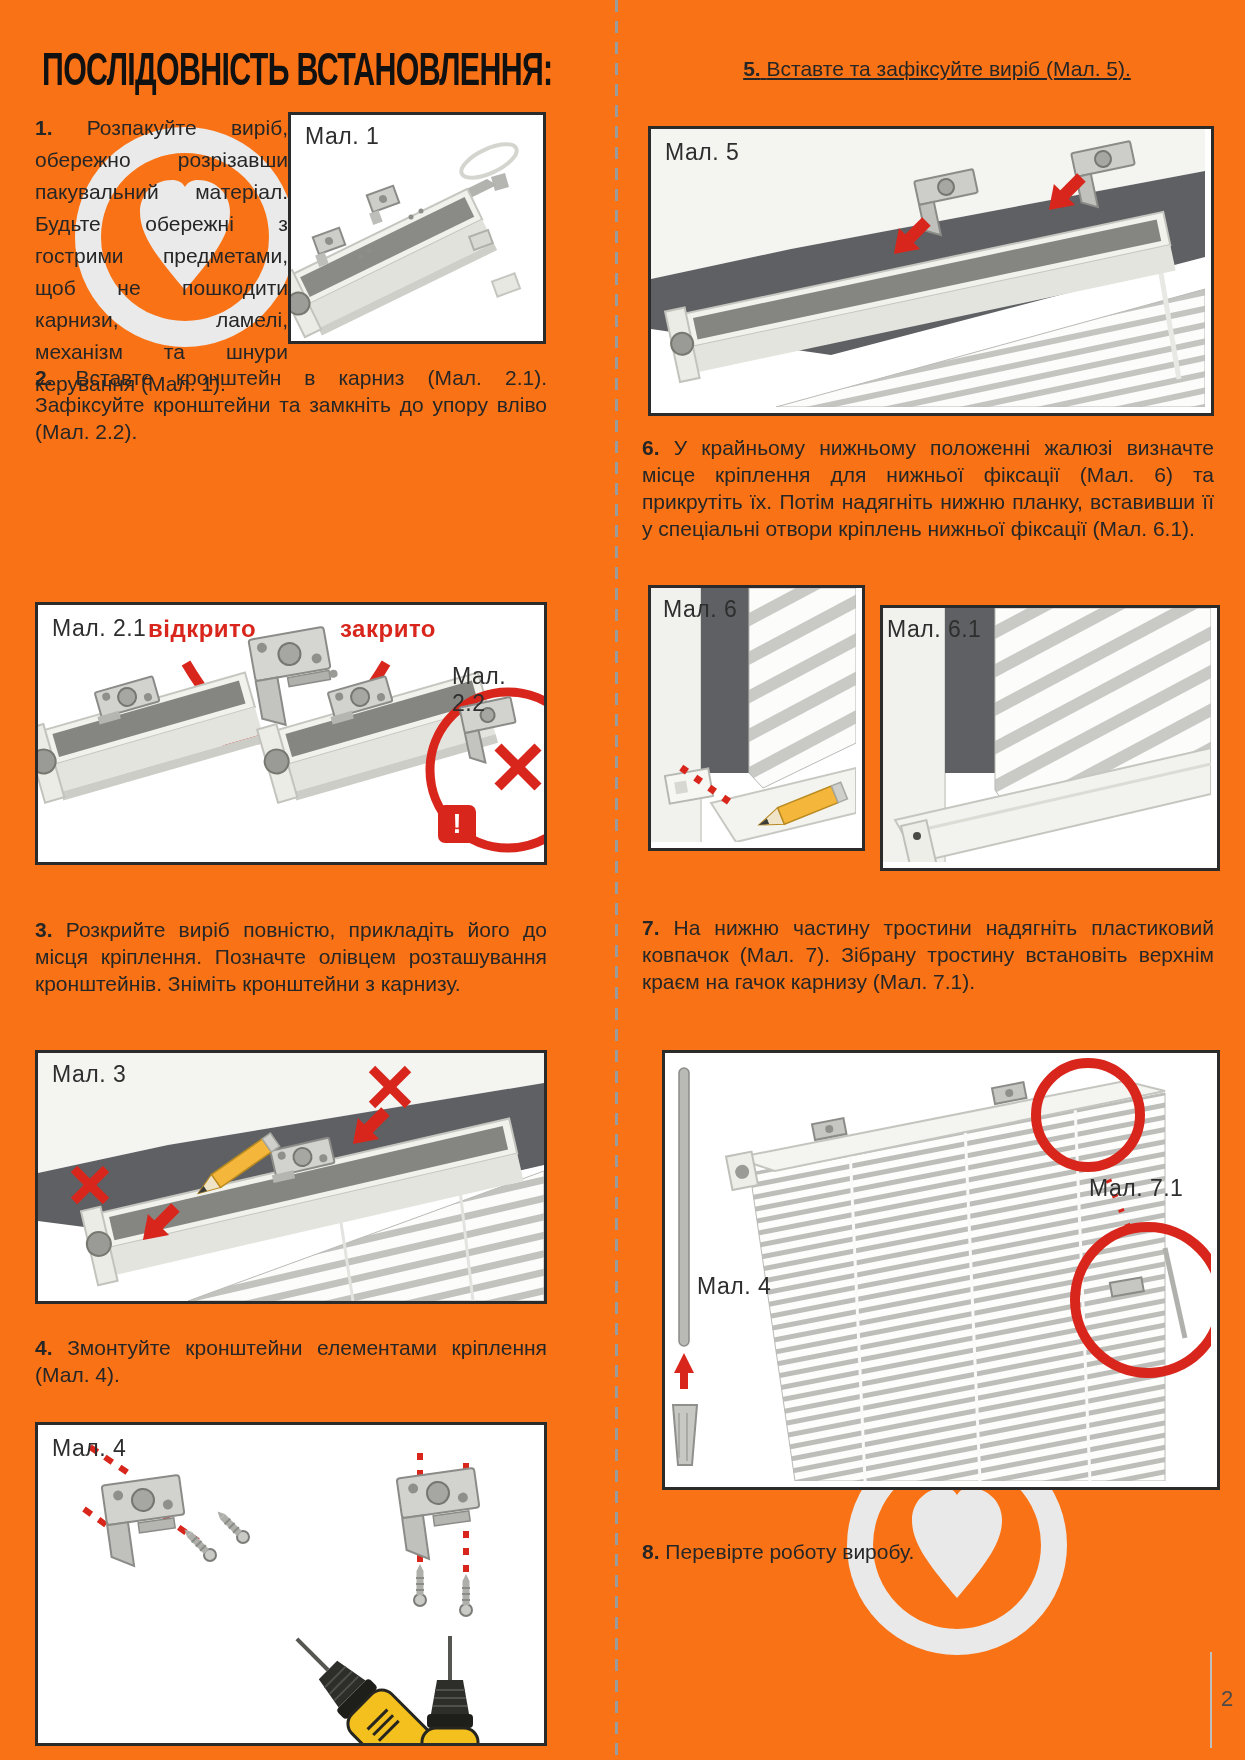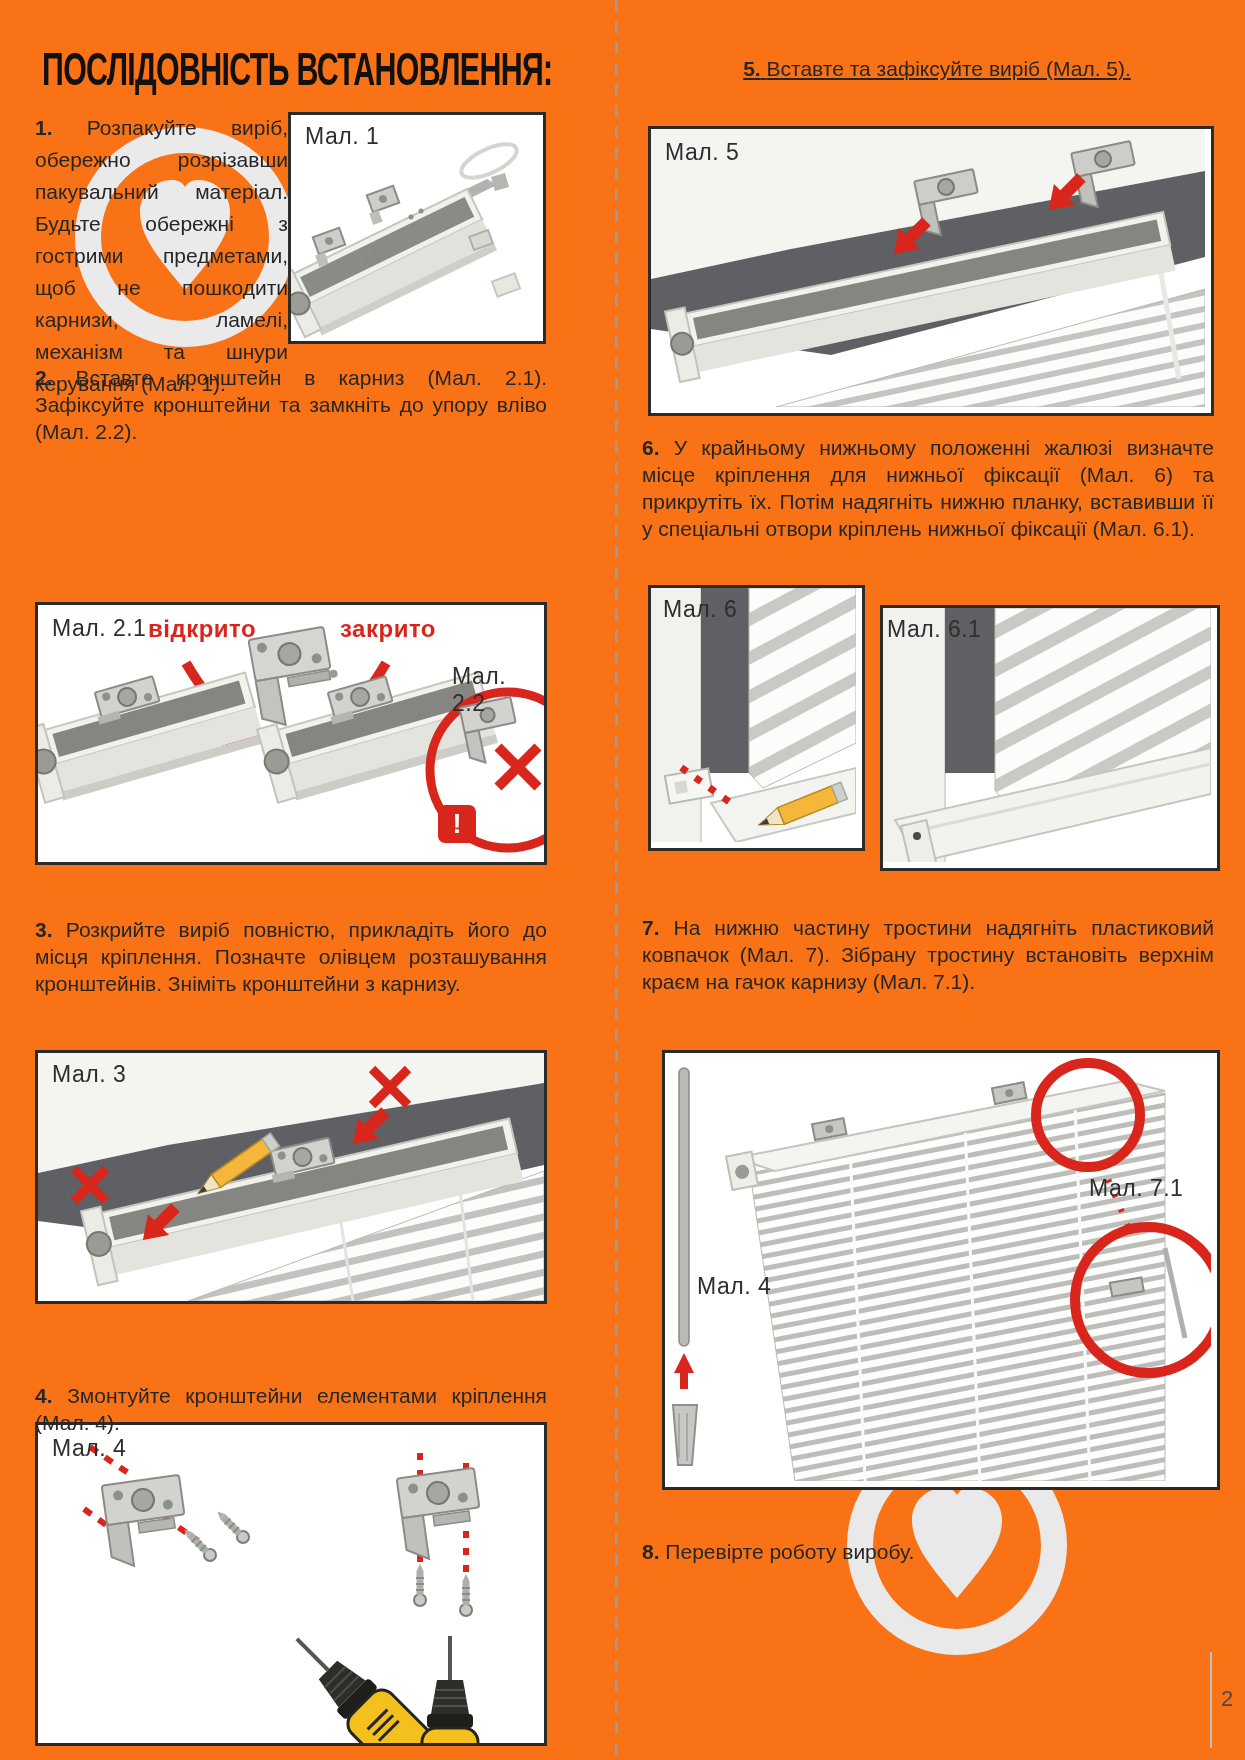--- a/index.html
+++ b/index.html
@@ -209,21 +209,21 @@
       </g>
       <g transform="translate(178,128) rotate(-35)">
         <polygon points="-22,0 0,-8 0,8" fill="#efe3c8" stroke="#b98a20" stroke-width="1"></polygon>
         <polygon points="-22,0 -13,-3 -13,3" fill="#3c3c38"></polygon>
         <rect x="0" y="-8" width="62" height="16" fill="#f4b63b" stroke="#b98a20" stroke-width="1.5"></rect>
         <rect x="62" y="-8" width="10" height="16" fill="#cfcfcb" stroke="#a8a8a2" stroke-width="1.5"></rect>
       </g>
     </svg>
   </div>
 
-  <p class="body abs" style="left:35px;top:1382px;width:512px;">
+  <p class="body abs" style="left:35px;top:1334px;width:512px;">
     <span class="stepnum">4.</span>
     <span>Змонтуйте кронштейни елементами кріплення (Мал. 4).</span>
   </p>
 
   <div class="figbox" style="left:35px;top:1422px;width:506px;height:318px;">
     <div class="figlabel" style="left:14px;top:10px;">Мал. 4</div>
     <svg width="506" height="318" viewBox="0 0 506 318">
       <line x1="52" y1="22" x2="96" y2="52" stroke="#d9261c" stroke-width="6" stroke-dasharray="9 9"></line>
       <line x1="126" y1="92" x2="160" y2="116" stroke="#d9261c" stroke-width="6" stroke-dasharray="9 9"></line>
       <line x1="46" y1="84" x2="82" y2="110" stroke="#d9261c" stroke-width="6" stroke-dasharray="9 9"></line>

